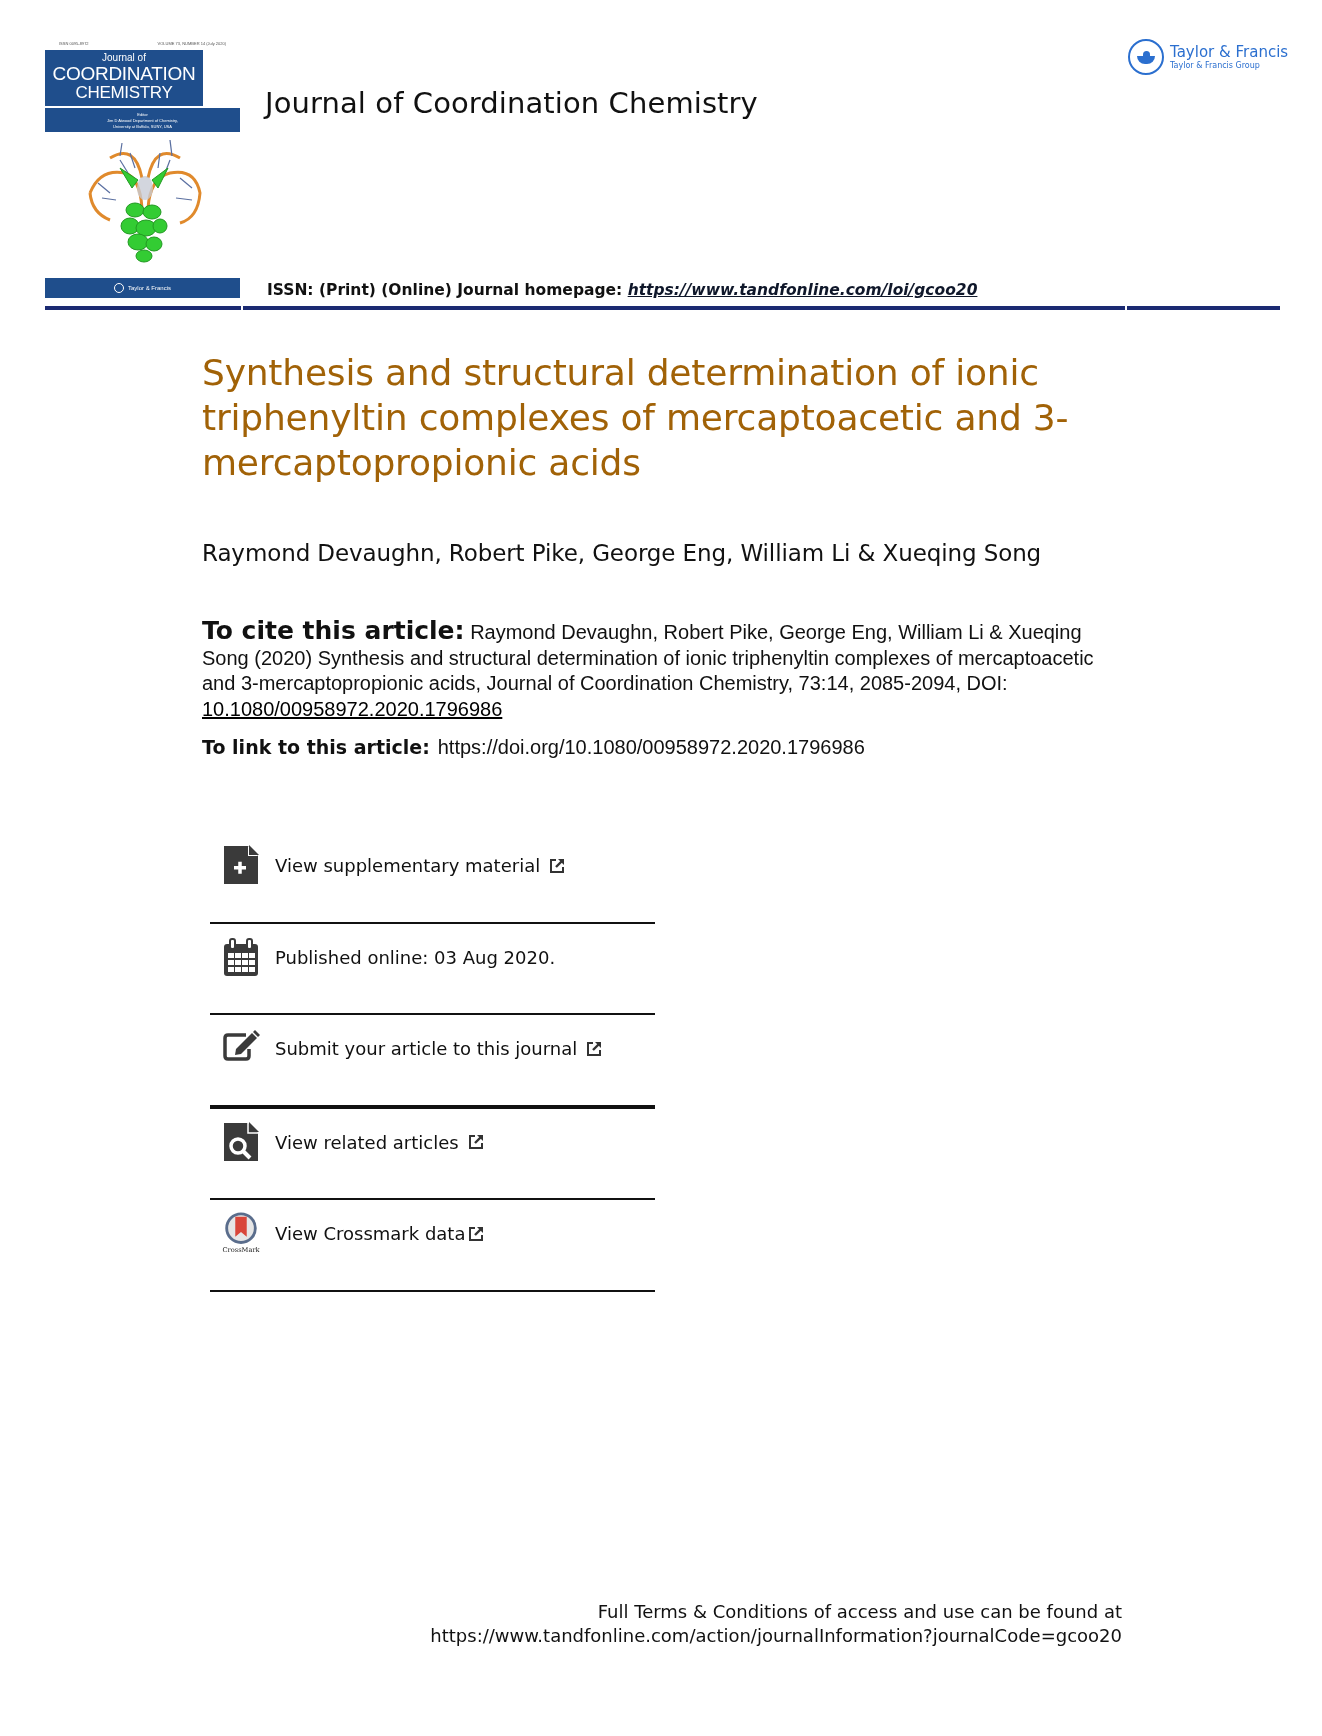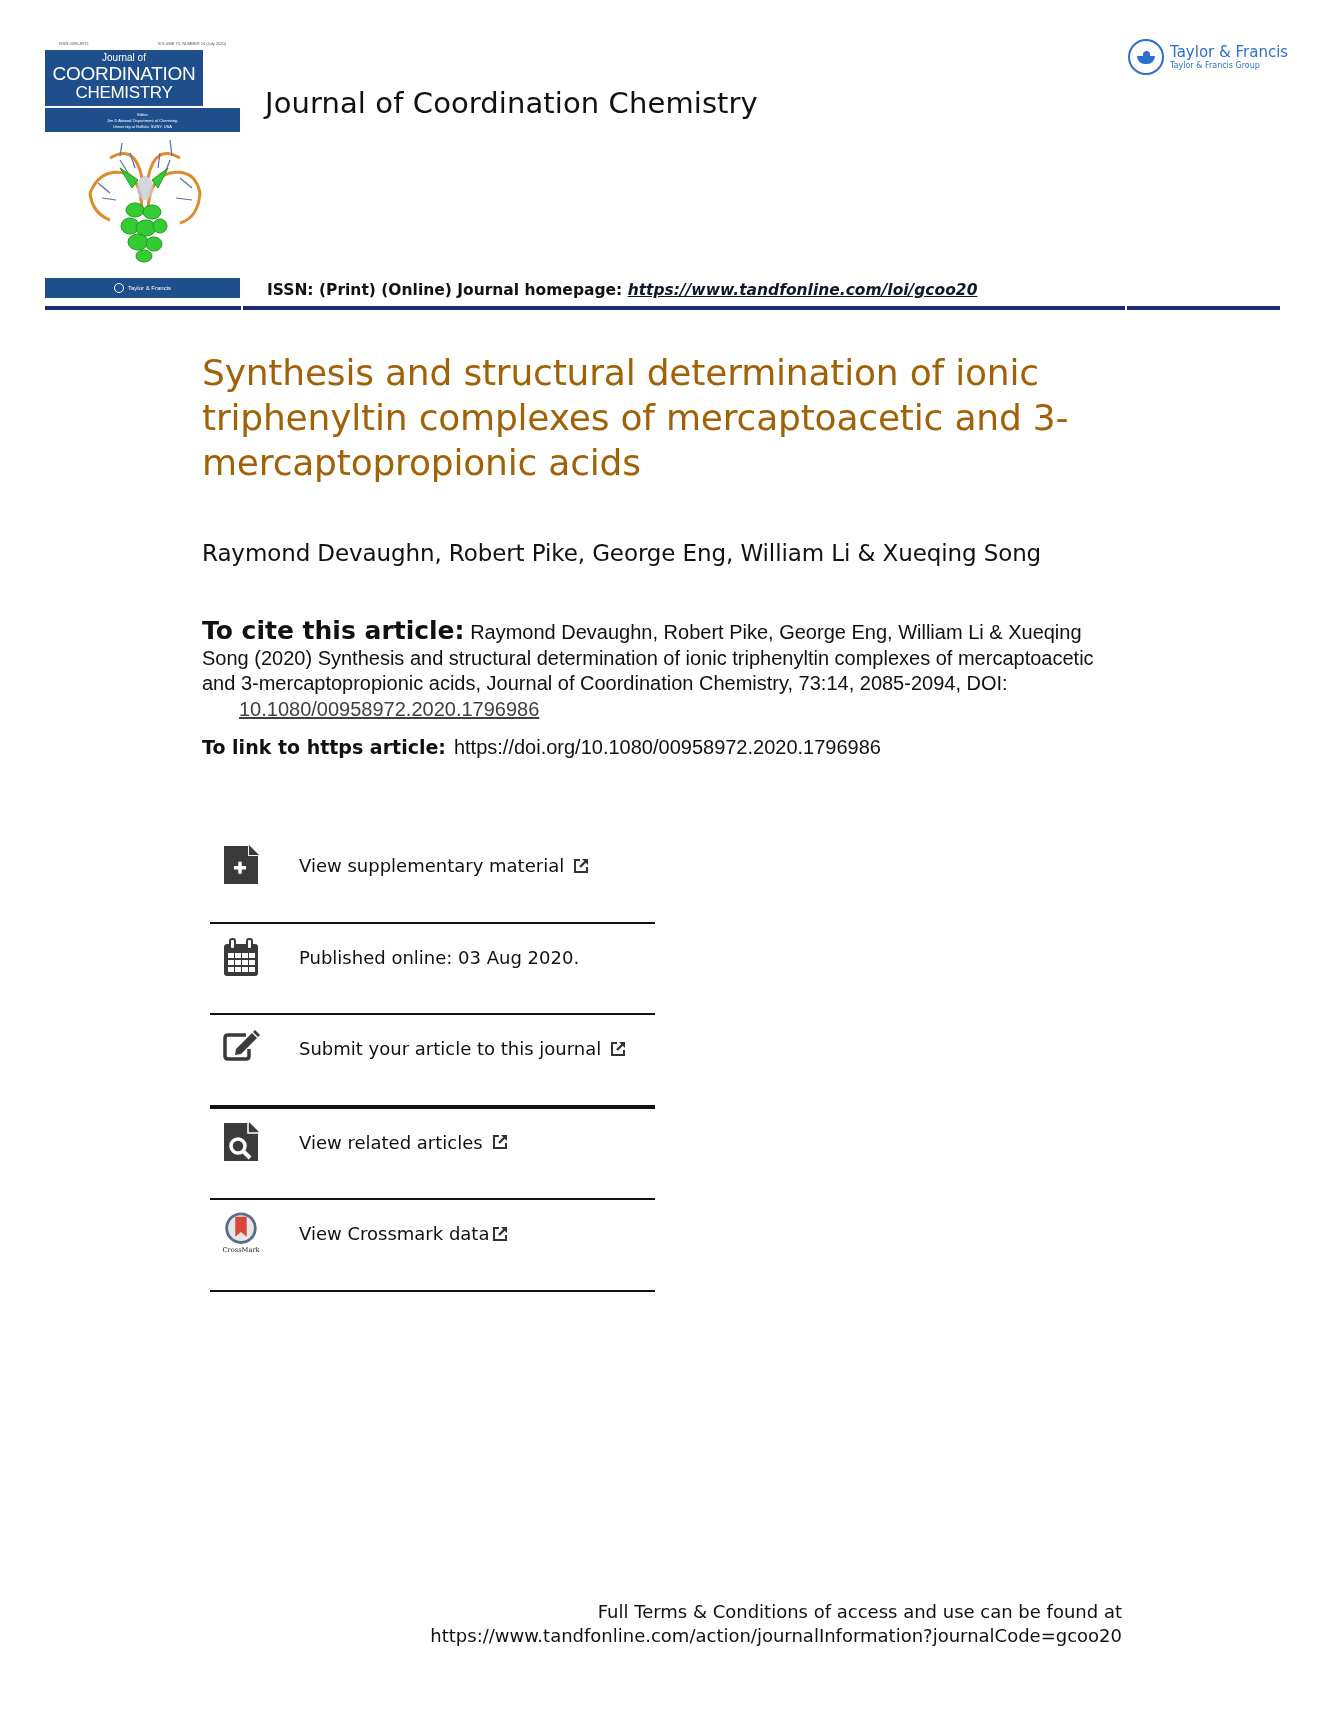--- a/index.html
+++ b/index.html
@@ -36,30 +36,30 @@
   .rule.r2 { left: 243px; width: 882px; }
   .rule.r3 { left: 1127px; width: 153px; }
 
   
   .article-title { position: absolute; left: 202px; top: 350px; width: 900px; font-size: 36px; line-height: 45px; color: #a16207; font-weight: 500; letter-spacing: -0.2px; }
   .authors { position: absolute; left: 202px; top: 540px; font-size: 23px; color: #111; white-space: nowrap; letter-spacing: -0.1px; }
 
   
   .cite { position: absolute; left: 202px; top: 618px; width: 920px; font-family: "Liberation Sans", sans-serif; font-size: 20px; line-height: 25.5px; color: #111; }
   .cite .lead { font-family: "DejaVu Sans", sans-serif; font-weight: bold; font-size: 25px; margin-top: 12px; }
-  .cite a { color: #404040; text-decoration: underline; margin-left: 37px; }
+  .cite a { color: #000000; text-decoration: underline; }
   .link-line { position: absolute; left: 202px; top: 736px; font-size: 19px; color: #111; white-space: nowrap; }
   .link-line .lead { font-weight: bold; }
   .link-line a { font-family: "Liberation Sans", sans-serif; font-size: 20px; color: #111; margin-left: 8px; }
 
   
   .info-list { position: absolute; left: 210px; top: 832px; width: 445px; }
   .info-item { position: relative; height: 89.5px; display: flex; align-items: flex-start; }
   .info-item .ico { position: absolute; left: 12px; top: 12px; width: 38px; height: 42px; }
-  .info-item .label { position: absolute; left: 65px; top: 23px; font-size: 18px; color: #111; white-space: nowrap; display: flex; align-items: center; gap: 8px; margin-left: 24px; }
+  .info-item .label { position: absolute; left: 65px; top: 23px; font-size: 18px; color: #111; white-space: nowrap; display: flex; align-items: center; gap: 8px; }
   .info-sep { height: 2px; background: #111; width: 445px; }
   .ext { width: 18px; height: 18px; display: inline-block; }
 </style>
 </head>
 <body>
 
 <div class="cover">
   <div class="cover-top">
     <span>ISSN 0095-8972</span>
     <span>VOLUME 73, NUMBER 14 (July 2020)</span>
@@ -144,21 +144,21 @@
   <div>mercaptopropionic acids</div>
 </div>
 
 <div class="authors">Raymond Devaughn, Robert Pike, George Eng, William Li &amp; Xueqing Song</div>
 
 <div class="cite">
   <span class="lead">To cite this article:</span><span> Raymond Devaughn, Robert Pike, George Eng, William Li &amp; Xueqing Song (2020) Synthesis and structural determination of ionic triphenyltin complexes of mercaptoacetic and 3-mercaptopropionic acids, Journal of Coordination Chemistry, 73:14, 2085-2094, DOI: </span><a>10.1080/00958972.2020.1796986</a>
 </div>
 
 <div class="link-line">
-  <span class="lead">To link to https article:</span><a>https://doi.org/10.1080/00958972.2020.1796986</a>
+  <span class="lead">To link to this article:</span><a>https://doi.org/10.1080/00958972.2020.1796986</a>
 </div>
 
 <div class="info-list">
 
   <div class="info-item">
     <svg class="ico" viewBox="0 0 38 42">
       <path d="M2 2 H26 L36 12 V40 H2 Z" fill="#3a3a3a" rx="2"></path>
       <path d="M26 2 V12 H36" fill="#fff"></path>
       <path d="M27 1 L37 11 H27 Z" fill="#3a3a3a"></path>
       <rect x="12" y="22" width="12" height="3.5" fill="#fff"></rect>

